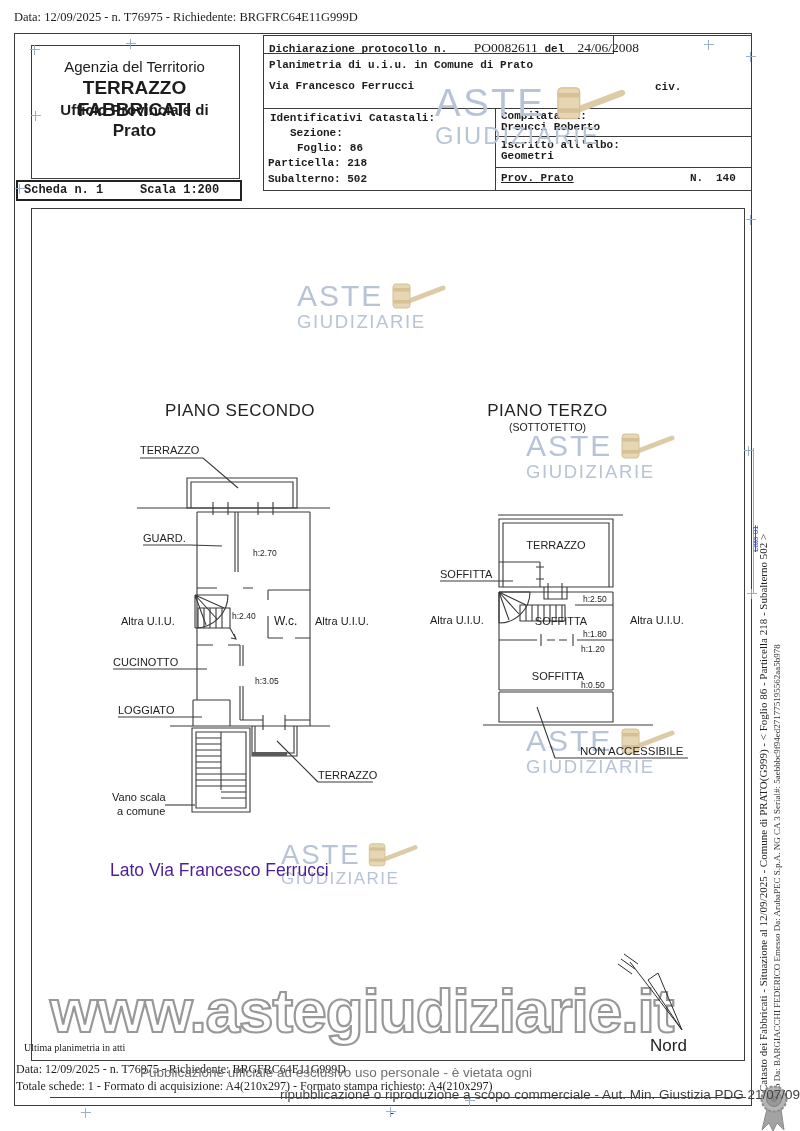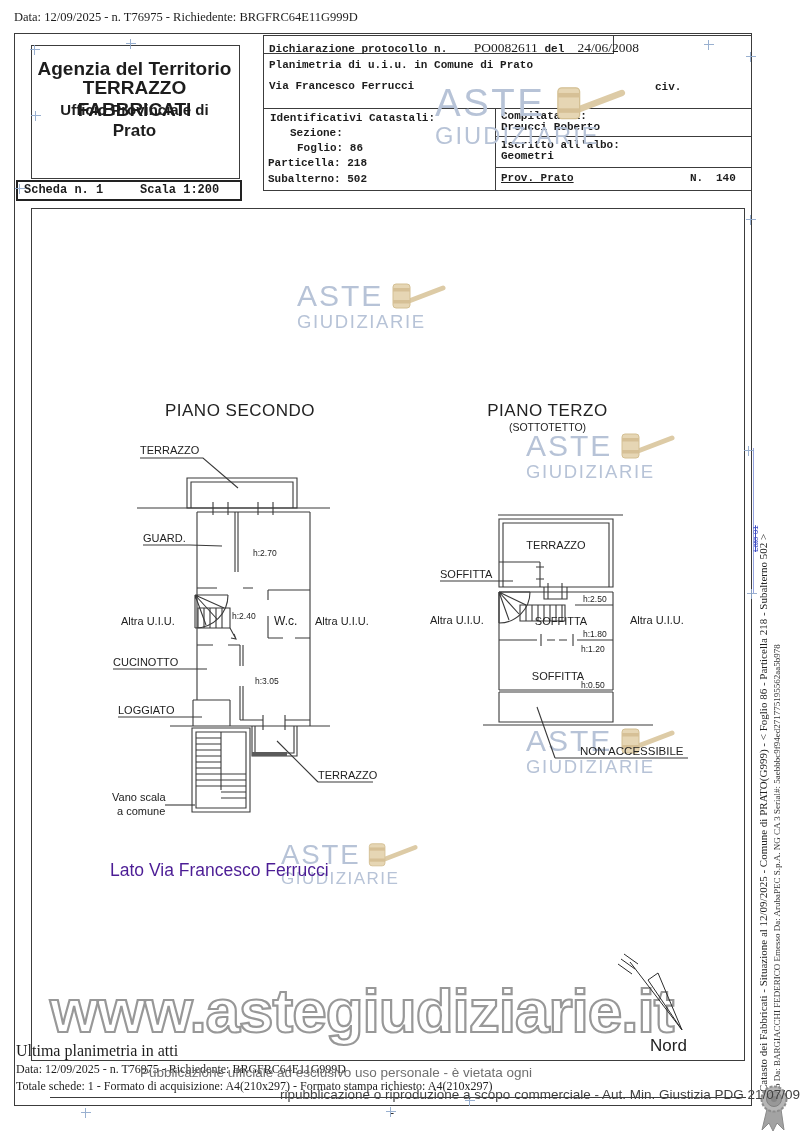--- a/index.html
+++ b/index.html
@@ -31,21 +31,21 @@
 </head>
 <body>
 
 <div id="sheet">
 
   <div class="abs serif" style="left:14px;top:10px;font-size:12.5px;">Data: 12/09/2025 - n. T76975 - Richiedente: BRGFRC64E11G999D</div>
 
   <div class="box" style="left:14px;top:33px;width:736px;height:1071px;"></div>
 
   <div class="box" style="left:31px;top:45px;width:207px;height:132px;"></div>
-  <div class="abs sans" style="left:31px;top:58px;width:207px;text-align:center;font-weight:700;font-size:19px;">Agenzia del Territorio</div>
+  <div class="abs sans" style="left:31px;top:58px;width:207px;text-align:center;font-weight:400;font-size:15px;">Agenzia del Territorio</div>
   <div class="abs sans" style="left:31px;top:77px;width:207px;text-align:center;font-weight:700;font-size:19px;">TERRAZZO FABBRICATI</div>
   <div class="abs sans" style="left:31px;top:101px;width:207px;text-align:center;font-weight:700;font-size:15px;">Ufficio Provinciale di</div>
   <div class="abs sans" style="left:31px;top:121px;width:207px;text-align:center;font-weight:700;font-size:17px;">Prato</div>
 
   <div class="abs" style="left:16px;top:180px;width:222px;height:17px;border:2px solid #222;"></div>
   <div class="abs mono" style="left:24px;top:183px;font-size:12px;">Scheda n. 1</div>
   <div class="abs mono" style="left:140px;top:183px;font-size:12px;">Scala 1:200</div>
 
   <div class="hline" style="left:263px;top:35px;width:488px;"></div>
   <div class="vline" style="left:263px;top:35px;height:155px;"></div>
@@ -246,21 +246,21 @@
     <g stroke="#2c2c2c" stroke-width="1" fill="none">
       <path d="M18,14 L70,82"></path>
       <path d="M70,82 L36,32 L46,25 Z"></path>
       <path d="M12,6 L26,16 M9,11 L23,21 M6,16 L20,26"></path>
     </g>
     <text x="38" y="103" font-size="17" fill="#1c1c1c">Nord</text>
   </svg>
 
   <div class="hline" style="left:50px;top:1097px;width:696px;"></div>
 
-  <div class="abs serif" style="left:16px;top:1042px;font-size:16px;">Ultima planimetria in atti</div>
+  <div class="abs serif" style="left:24px;top:1042px;font-size:10px;">Ultima planimetria in atti</div>
   <div class="abs serif" style="left:16px;top:1062px;font-size:12px;z-index:2;">Data: 12/09/2025 - n. T76975 - Richiedente: BRGFRC64E11G999D</div>
   <div class="abs serif" style="left:16px;top:1079px;font-size:12px;z-index:2;">Totale schede: 1 - Formato di acquisizione: A4(210x297)  - Formato stampa richiesto: A4(210x297)</div>
   <div class="abs sans" style="left:0;top:1065px;width:672px;text-align:center;font-size:13.5px;color:#6f6f6f;z-index:3;">Pubblicazione ufficiale ad esclusivo uso personale - è vietata ogni</div>
   <div class="abs sans" style="left:0;top:1087px;width:800px;text-align:right;font-size:13.5px;color:#404040;z-index:3;">ripubblicazione o riproduzione a scopo commerciale - Aut. Min. Giustizia PDG 21/07/09</div>
   <div class="abs serif" style="left:390px;top:1106px;font-size:12px;">-</div>
 
   <div class="vert serif" style="left:757px;top:1092px;width:905px;font-size:11px;color:#222;">Catasto dei Fabbricati - Situazione al 12/09/2025 - Comune di PRATO(G999) - &lt;  Foglio 86 - Particella  218 - Subalterno 502 &gt;</div>
   <div class="vert serif" style="left:772px;top:1112px;width:960px;font-size:9px;color:#333;">Firmato Da: BARGIACCHI FEDERICO Emesso Da: ArubaPEC S.p.A. NG CA 3 Serial#: 5aebbbc9f94ed271775195562aa5b978</div>
   <div class="vert sans" style="left:751px;top:552px;font-size:8px;color:#3b49c1;text-decoration:line-through;">Lato 01</div>
   <div class="vline" style="left:753px;top:448px;height:145px;background:#6b7fd4;opacity:.7;"></div>

